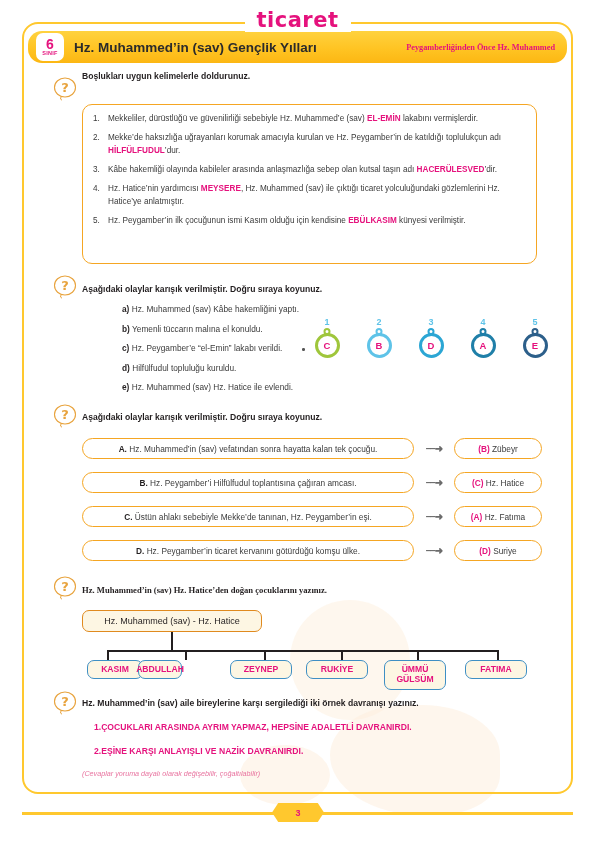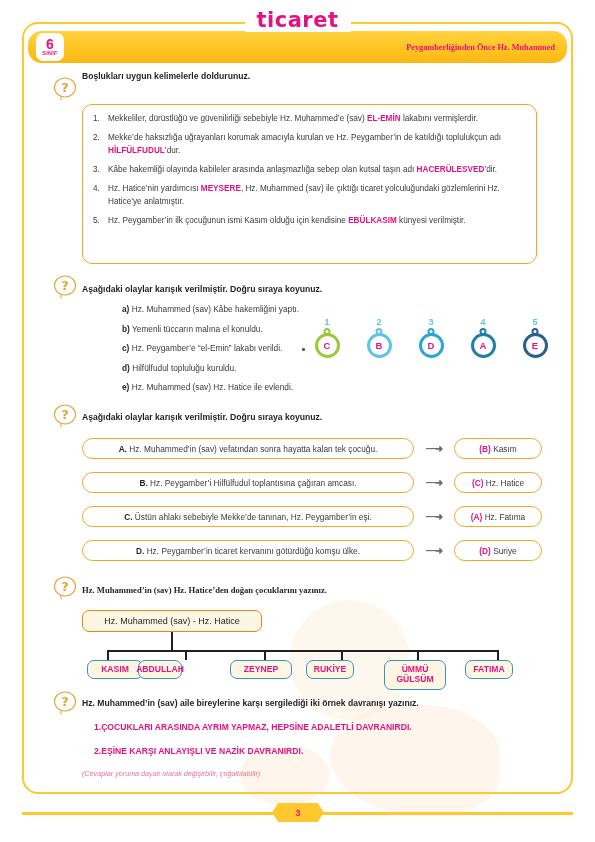--- a/index.html
+++ b/index.html
@@ -278,20 +278,21 @@
     <span>ticaret</span>
   </div>
 
   <div class="content">
 
     <div class="banner">
       <div class="grade-badge">
         <span class="num">6</span>
         <span class="lbl">SINIF</span>
       </div>
+      <div class="banner-title">Hz. Muhammed’in (sav) Gençlik Yılları</div>
       <div class="banner-sub">Peygamberliğinden Önce Hz. Muhammed</div>
     </div>
 
     <div class="qmark" style="left:52px; top:76px;">
       <svg viewBox="0 0 26 26">
         <ellipse cx="13" cy="11.5" rx="10.5" ry="9.5" fill="none" stroke="#e8a33d" stroke-width="1.1"></ellipse>
         <text x="13" y="16" font-size="13" font-family="DejaVu Sans" font-weight="bold" fill="#e8a33d" text-anchor="middle">?</text>
         <path d="M9 21 q-1.5 2.5 1 3.2" fill="none" stroke="#e8a33d" stroke-width="1"></path>
       </svg>
     </div>
@@ -375,21 +376,21 @@
         <ellipse cx="13" cy="11.5" rx="10.5" ry="9.5" fill="none" stroke="#e8a33d" stroke-width="1.1"></ellipse>
         <text x="13" y="16" font-size="13" font-family="DejaVu Sans" font-weight="bold" fill="#e8a33d" text-anchor="middle">?</text>
         <path d="M9 21 q-1.5 2.5 1 3.2" fill="none" stroke="#e8a33d" stroke-width="1"></path>
       </svg>
     </div>
     <div class="qtext" style="left:82px; top:412px;">Aşağıdaki olaylar karışık verilmiştir. Doğru sıraya koyunuz.</div>
 
     <div class="match-row" style="left:82px; top:438px;">
       <div class="pill-left"><b>A.</b>&nbsp;<span>Hz. Muhammed’in (sav) vefatından sonra hayatta kalan tek çocuğu.</span></div>
       <div class="arrow">––➜</div>
-      <div class="pill-right"><span class="key">(B)</span>&nbsp;<span>Kasım</span></div>
+      <div class="pill-right"><span class="key">(B)</span>&nbsp;<span>Zübeyr</span></div>
     </div>
     <div class="match-row" style="left:82px; top:472px;">
       <div class="pill-left"><b>B.</b>&nbsp;<span>Hz. Peygamber’i Hilfülfudul toplantısına çağıran amcası.</span></div>
       <div class="arrow">––➜</div>
       <div class="pill-right"><span class="key">(C)</span>&nbsp;<span>Hz. Hatice</span></div>
     </div>
     <div class="match-row" style="left:82px; top:506px;">
       <div class="pill-left"><b>C.</b>&nbsp;<span>Üstün ahlakı sebebiyle Mekke’de tanınan, Hz. Peygamber’in eşi.</span></div>
       <div class="arrow">––➜</div>
       <div class="pill-right"><span class="key">(A)</span>&nbsp;<span>Hz. Fatıma</span></div>
@@ -417,23 +418,23 @@
       <div class="tline" style="left:25px;  top:40px; width:1.6px; height:10px;"></div>
       <div class="tline" style="left:103px; top:40px; width:1.6px; height:10px;"></div>
       <div class="tline" style="left:182px; top:40px; width:1.6px; height:10px;"></div>
       <div class="tline" style="left:259px; top:40px; width:1.6px; height:10px;"></div>
       <div class="tline" style="left:335px; top:40px; width:1.6px; height:10px;"></div>
       <div class="tline" style="left:415px; top:40px; width:1.6px; height:10px;"></div>
 
       <div class="child-box" style="left:5px;   top:50px; width:56px; height:19px;">KASIM</div>
       <div class="child-box" style="left:56px;  top:50px; width:44px; height:19px;">ABDULLAH</div>
       <div class="child-box" style="left:148px; top:50px; width:62px; height:19px;">ZEYNEP</div>
-      <div class="child-box" style="left:224px; top:50px; width:48px; height:19px;">RUKİYE</div>
+      <div class="child-box" style="left:224px; top:50px; width:62px; height:19px;">RUKİYE</div>
       <div class="child-box" style="left:302px; top:50px; width:62px; height:30px;">ÜMMÜ GÜLSÜM</div>
-      <div class="child-box" style="left:383px; top:50px; width:48px; height:19px;">FATIMA</div>
+      <div class="child-box" style="left:383px; top:50px; width:62px; height:19px;">FATIMA</div>
     </div>
 
     <div class="qmark" style="left:52px; top:690px;">
       <svg viewBox="0 0 26 26">
         <ellipse cx="13" cy="11.5" rx="10.5" ry="9.5" fill="none" stroke="#e8a33d" stroke-width="1.1"></ellipse>
         <text x="13" y="16" font-size="13" font-family="DejaVu Sans" font-weight="bold" fill="#e8a33d" text-anchor="middle">?</text>
         <path d="M9 21 q-1.5 2.5 1 3.2" fill="none" stroke="#e8a33d" stroke-width="1"></path>
       </svg>
     </div>
     <div class="qtext" style="left:82px; top:698px;">Hz. Muhammed’in (sav) aile bireylerine karşı sergilediği iki örnek davranışı yazınız.</div>

